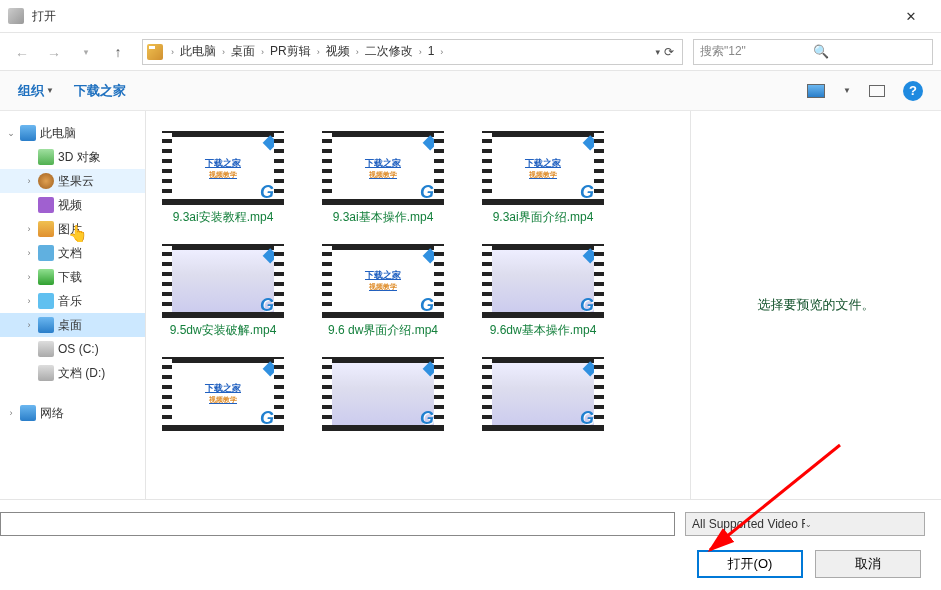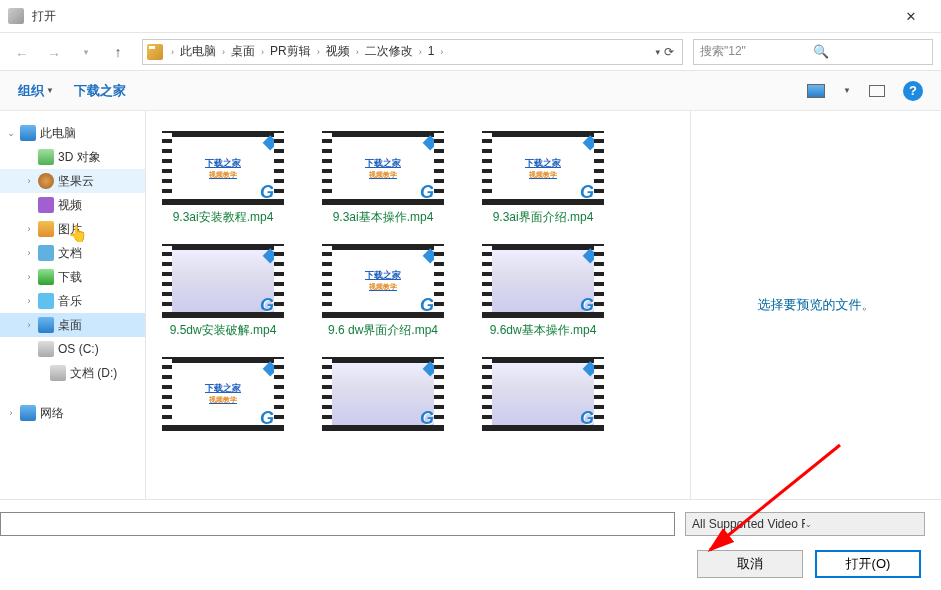--- a/index.html
+++ b/index.html
@@ -62,21 +62,21 @@
     .film::after { right: 0; }
     .film-inner { width: 100%; height: 100%; background: #fff; display: flex; flex-direction: column; align-items: center; justify-content: center; font-size: 9px; position: relative; overflow: hidden; }
     .film-inner.logo { color: #2060c0; font-weight: bold; text-decoration: underline; }
     .film-inner.logo .sub { color: #e09030; font-size: 7px; }
     .film-inner.shot { background: linear-gradient(180deg, #eef 0%, #dde 40%, #cce 100%); }
     .film-badge { position: absolute; right: 10px; bottom: 2px; color: #2080d0; font-size: 18px; font-weight: bold; font-style: italic; text-shadow: 1px 1px 0 #fff; }
     .film-corner { position: absolute; right: 6px; top: -2px; color: #3090e0; font-size: 20px; }
     .file-label { font-size: 12px; color: #15803d; text-align: center; margin-top: 4px; line-height: 1.4; width: 130px; word-break: break-all; }
     
     .preview { width: 250px; display: flex; align-items: center; justify-content: center; }
-    .preview-text { font-size: 13px; color: #0369a1; }
+    .preview-text { font-size: 13px; color: #14532d; }
     
     .bottombar { height: 90px; padding: 12px 16px 0 0; border-top: 1px solid #e5e5e5; }
     .row1 { display: flex; align-items: center; gap: 10px; margin-bottom: 14px; }
     .filename-label { width: 240px; text-align: right; font-size: 13px; color: #333; }
     .filename-input { flex: 1; height: 24px; border: 1px solid #888; padding: 0 6px; font-size: 12px; }
     .filetype { width: 240px; height: 24px; border: 1px solid #aaa; display: flex; align-items: center; padding: 0 6px; font-size: 12px; color: #333; background: #efefef; }
     .filetype span { flex: 1; white-space: nowrap; overflow: hidden; }
     .row2 { display: flex; justify-content: flex-end; gap: 12px; padding-right: 4px; }
     .dlg-btn { width: 106px; height: 28px; font-size: 13px; display: flex; align-items: center; justify-content: center; cursor: pointer; }
     .dlg-btn.primary { border: 2px solid #0078d7; background: #fff; }
@@ -174,21 +174,21 @@
       <div class="tree-item selected" style="padding-left: 24px;">
         <span class="tree-chevron">›</span>
         <span class="tree-icon ic-desk"></span>
         <span class="tree-label">桌面</span>
       </div>
       <div class="tree-item" style="padding-left: 24px;">
         <span class="tree-chevron blank">›</span>
         <span class="tree-icon ic-disk"></span>
         <span class="tree-label">OS (C:)</span>
       </div>
-      <div class="tree-item" style="padding-left: 36px;">
+      <div class="tree-item" style="padding-left: 24px;">
         <span class="tree-chevron blank">›</span>
         <span class="tree-icon ic-disk"></span>
         <span class="tree-label">文档 (D:)</span>
       </div>
       <div class="tree-item" style="margin-top: 16px; padding-left: 6px;">
         <span class="tree-chevron">›</span>
         <span class="tree-icon ic-net"></span>
         <span class="tree-label">网络</span>
       </div>
     </div>
@@ -290,22 +290,22 @@
 
 <div class="bottombar">
   <div class="row1">
     <input class="filename-input" style="">
     <div class="filetype">
       <span>All Supported Video Files (*.M</span>
       <span class="caret-dn">⌄</span>
     </div>
   </div>
   <div class="row2">
+    <div class="dlg-btn primary">打开(O)</div>
     <div class="dlg-btn secondary">取消</div>
-    <div class="dlg-btn primary">打开(O)</div>
   </div>
 </div>
 
 <svg class="arrow" style="left:690px; top:435px" width="160" height="130">
   <defs>
       <marker id="ah" markerWidth="10" markerHeight="10" refX="8" refY="3" orient="auto">
         <path d="M0,0 L9,3 L0,6 Z" fill="#ff0000"></path>
       </marker>
     </defs>
   <line x1="150" y1="10" x2="20" y2="115" stroke="#ff0000" stroke-width="3" marker-end="url(#ah)"></line>

